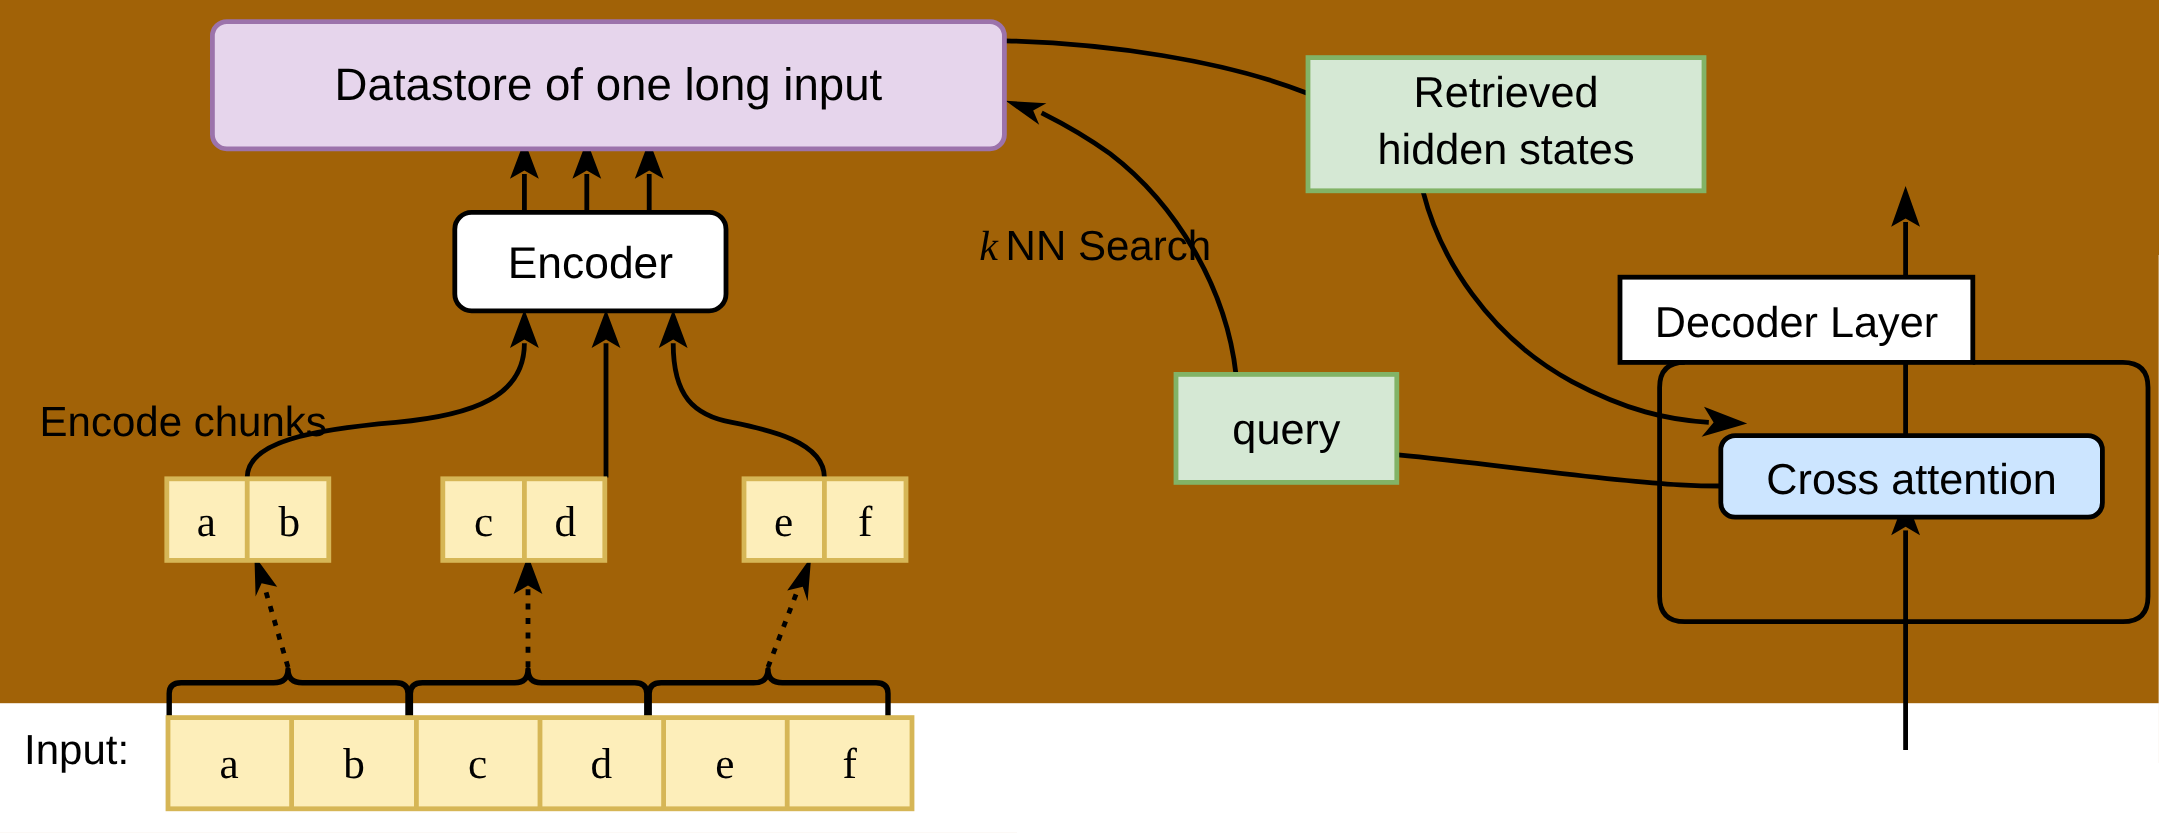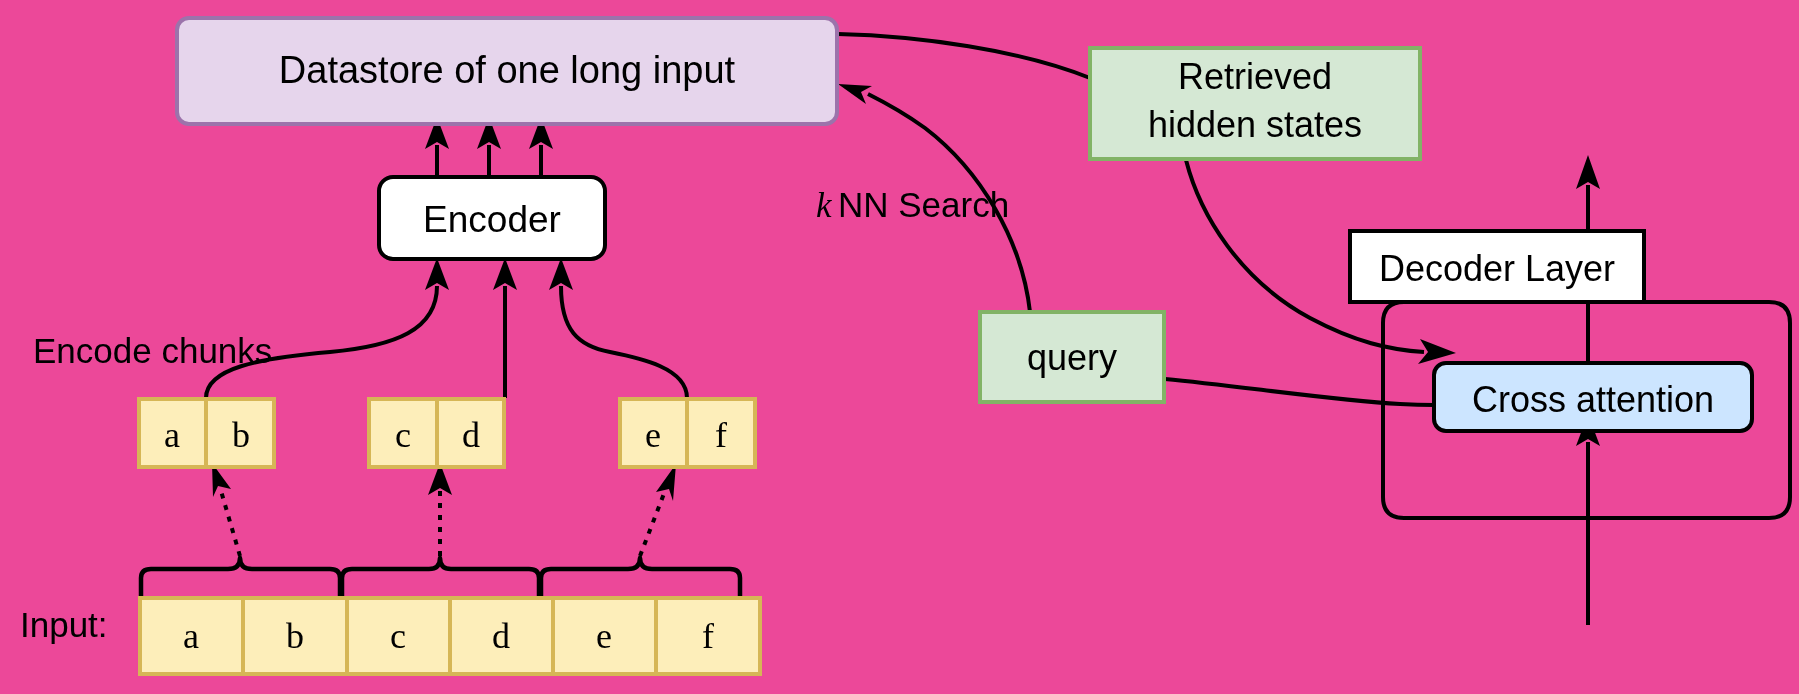--- a/index.html
+++ b/index.html
@@ -9,22 +9,22 @@
   }
   body {
     width: 1799px;
     height: 694px;
     overflow: hidden;
     font-family: "Liberation Sans", sans-serif;
   }
   #diagram-root {
     position: relative;
     width: 1799px;
-    height: 694px;
-    background: #ec4899;
+    height: 586px;
+    background: #a16207;
   }
   svg.canvas {
     position: absolute;
     top: 0;
     left: 0;
     width: 1799px;
     height: 694px;
   }
   .box-label {
     font-family: "Liberation Sans", sans-serif;

